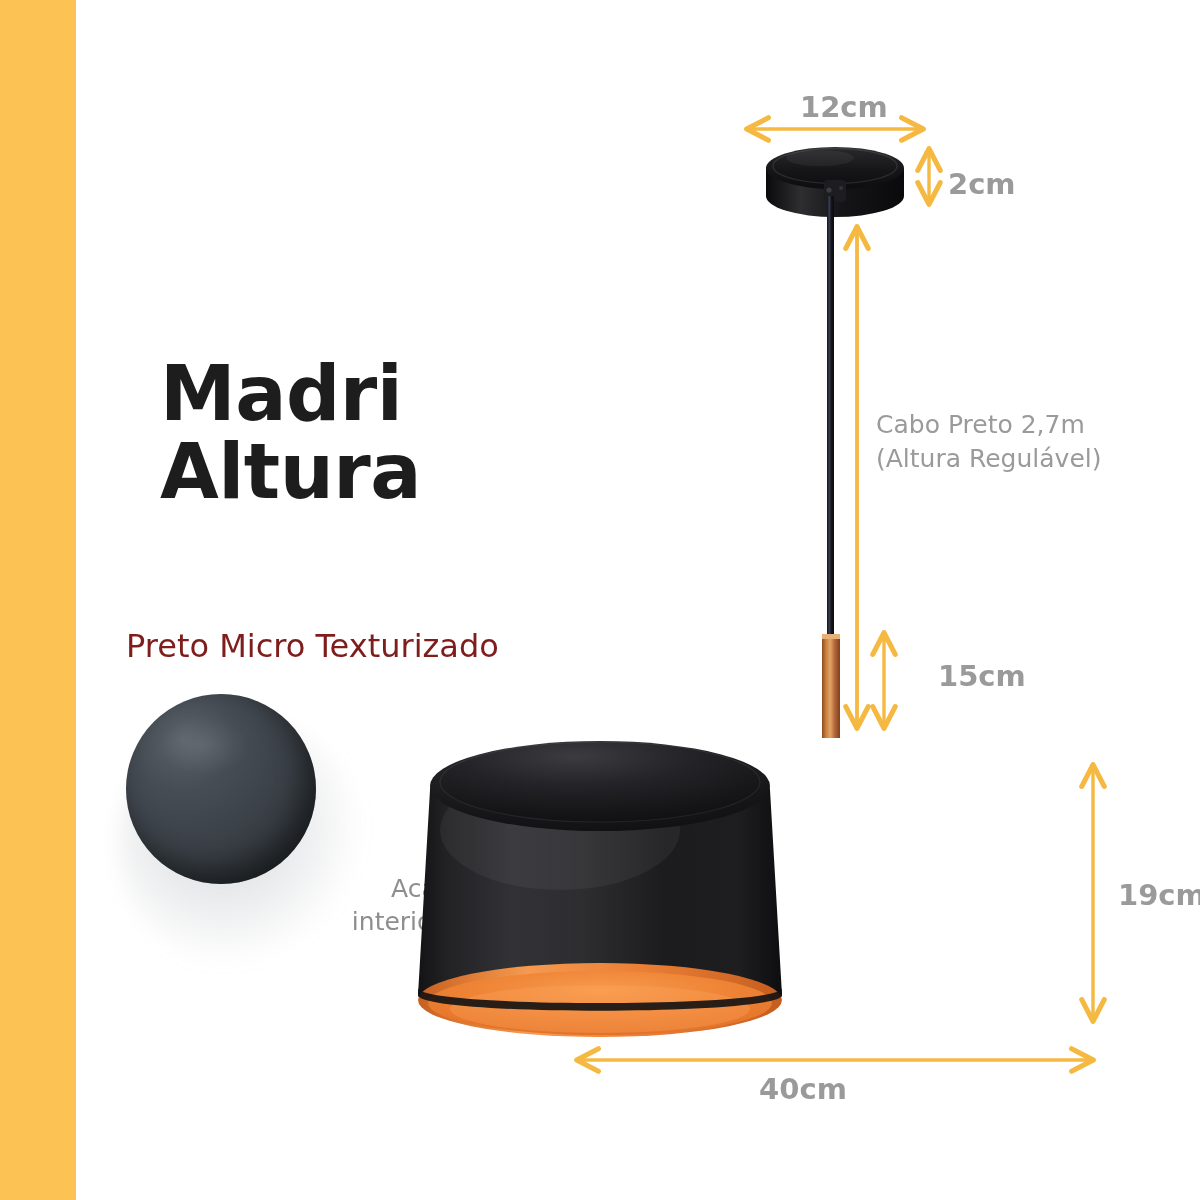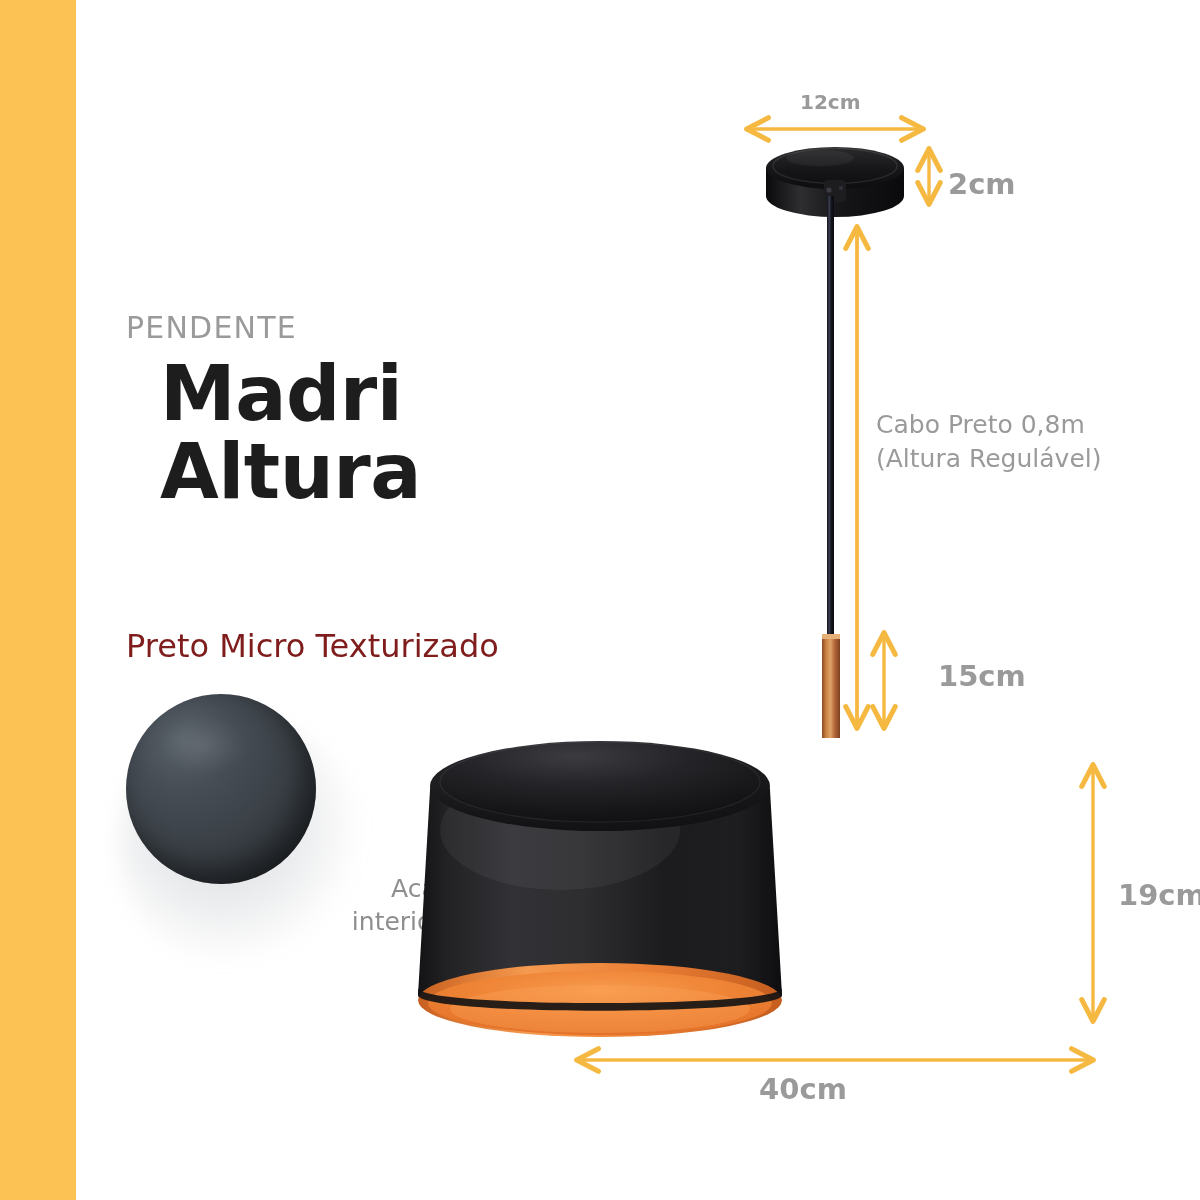--- a/index.html
+++ b/index.html
@@ -127,21 +127,21 @@
   }
   .copper-note .line { display: block; }
 
   
   .dim-label {
     position: absolute;
     color: #9a9a9a;
     font-weight: 700;
     white-space: nowrap;
   }
-  .dim-12cm { left: 800px; top: 90px;  font-size: 20px; }
+  .dim-12cm { left: 800px; top: 90px;  font-size: 29px; }
   .dim-2cm  { left: 948px; top: 167px; font-size: 29px; }
   .dim-15cm { left: 938px; top: 659px; font-size: 29px; }
   .dim-19cm { left: 1118px; top: 878px; font-size: 29px; }
   .dim-40cm { left: 803px; top: 1072px; font-size: 29px; transform: translateX(-50%); }
   .cable-note {
     position: absolute;
     left: 876px;
     top: 408px;
     font-size: 25px;
     line-height: 1.35;
@@ -161,21 +161,20 @@
     pointer-events: none;
   }
 </style>
 </head>
 <body>
 
 <div id="page">
 
   <div class="accent-bar"></div>
 
-  <div class="eyebrow">PENDENTE</div>
 
   <div class="product-title">
     <span class="line">Madri</span>
     <span class="line">Altura</span>
   </div>
 
   <div class="finish-name">Preto Micro Texturizado</div>
 
   <div class="swatch-wrap">
     <div class="swatch-shadow"></div>
@@ -337,17 +336,17 @@
     <line x1="578" y1="1060" x2="1092" y2="1060" stroke="#F5B942" stroke-width="3.4" marker-start="url(#arwStart)" marker-end="url(#arwEnd)"></line>
   </svg>
 
   <div class="dim-label dim-12cm">12cm</div>
   <div class="dim-label dim-2cm">2cm</div>
   <div class="dim-label dim-15cm">15cm</div>
   <div class="dim-label dim-19cm">19cm</div>
   <div class="dim-label dim-40cm">40cm</div>
 
   <div class="cable-note">
-    <span class="line">Cabo Preto 0,8m</span>
+    <span class="line">Cabo Preto 2,7m</span>
     <span class="line">(Altura Regulável)</span>
   </div>
 
 </div>
 
 </body></html>

